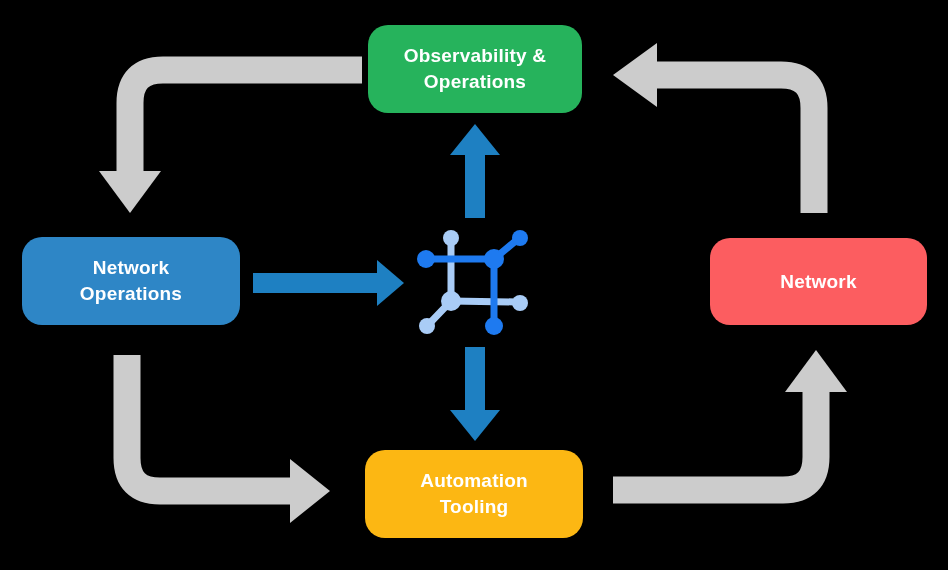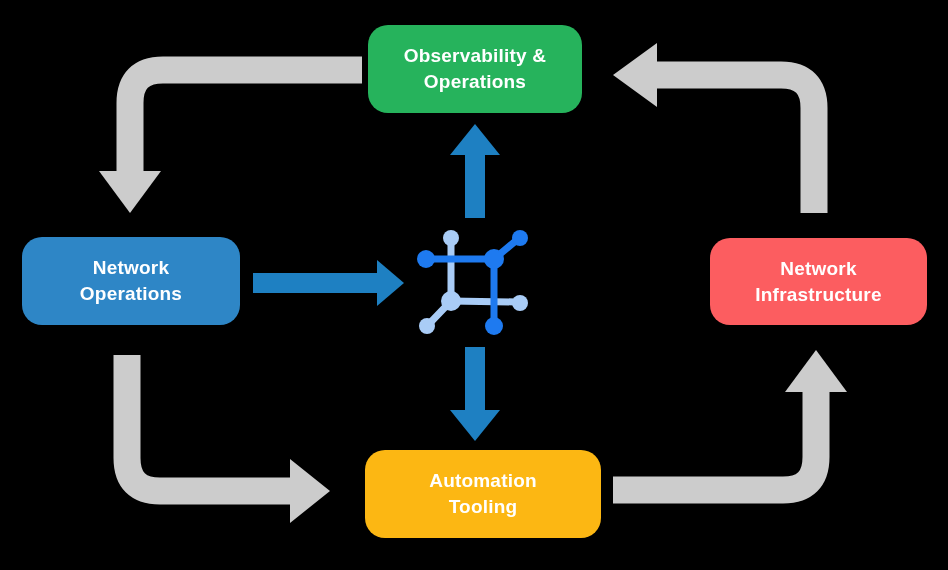--- a/index.html
+++ b/index.html
@@ -25,21 +25,21 @@
   .icon-dark-dot{fill:var(--c-icon_dark);}
   .node{
     position:absolute; border-radius:20px;
     display:flex; flex-direction:column; align-items:center; justify-content:center;
     color:var(--c-text); font-size:19px; font-weight:600; line-height:1.35;
     letter-spacing:.2px; text-align:center;
   }
   .node-observability{left:368px; top:25px;  width:214px; height:88px; background:var(--c-green);}
   .node-operations   {left:22px;  top:237px; width:218px; height:88px; background:var(--c-blue);}
   .node-infrastructure{left:710px; top:238px; width:217px; height:87px; background:var(--c-red);}
-  .node-automation   {left:365px; top:450px; width:236px; height:88px; background:var(--c-yellow);}
+  .node-automation   {left:365px; top:450px; width:218px; height:88px; background:var(--c-yellow);}
 </style>
 </head>
 <body>
 
 <div class="canvas">
 
   <svg class="arrow-layer" viewBox="0 0 948 570">
 
     <g>
       <path class="tube-gray" d="M362 70 H163 Q130 70 130 103 V171"></path>
@@ -96,21 +96,20 @@
     <div>Operations</div>
   </div>
 
   <div class="node node-operations">
     <div>Network</div>
     <div>Operations</div>
   </div>
 
   <div class="node node-infrastructure">
     <div>Network</div>
-    <div>Infrastructure</div>
   </div>
 
   <div class="node node-automation">
     <div>Automation</div>
     <div>Tooling</div>
   </div>
 
 </div>
 
 </body></html>

